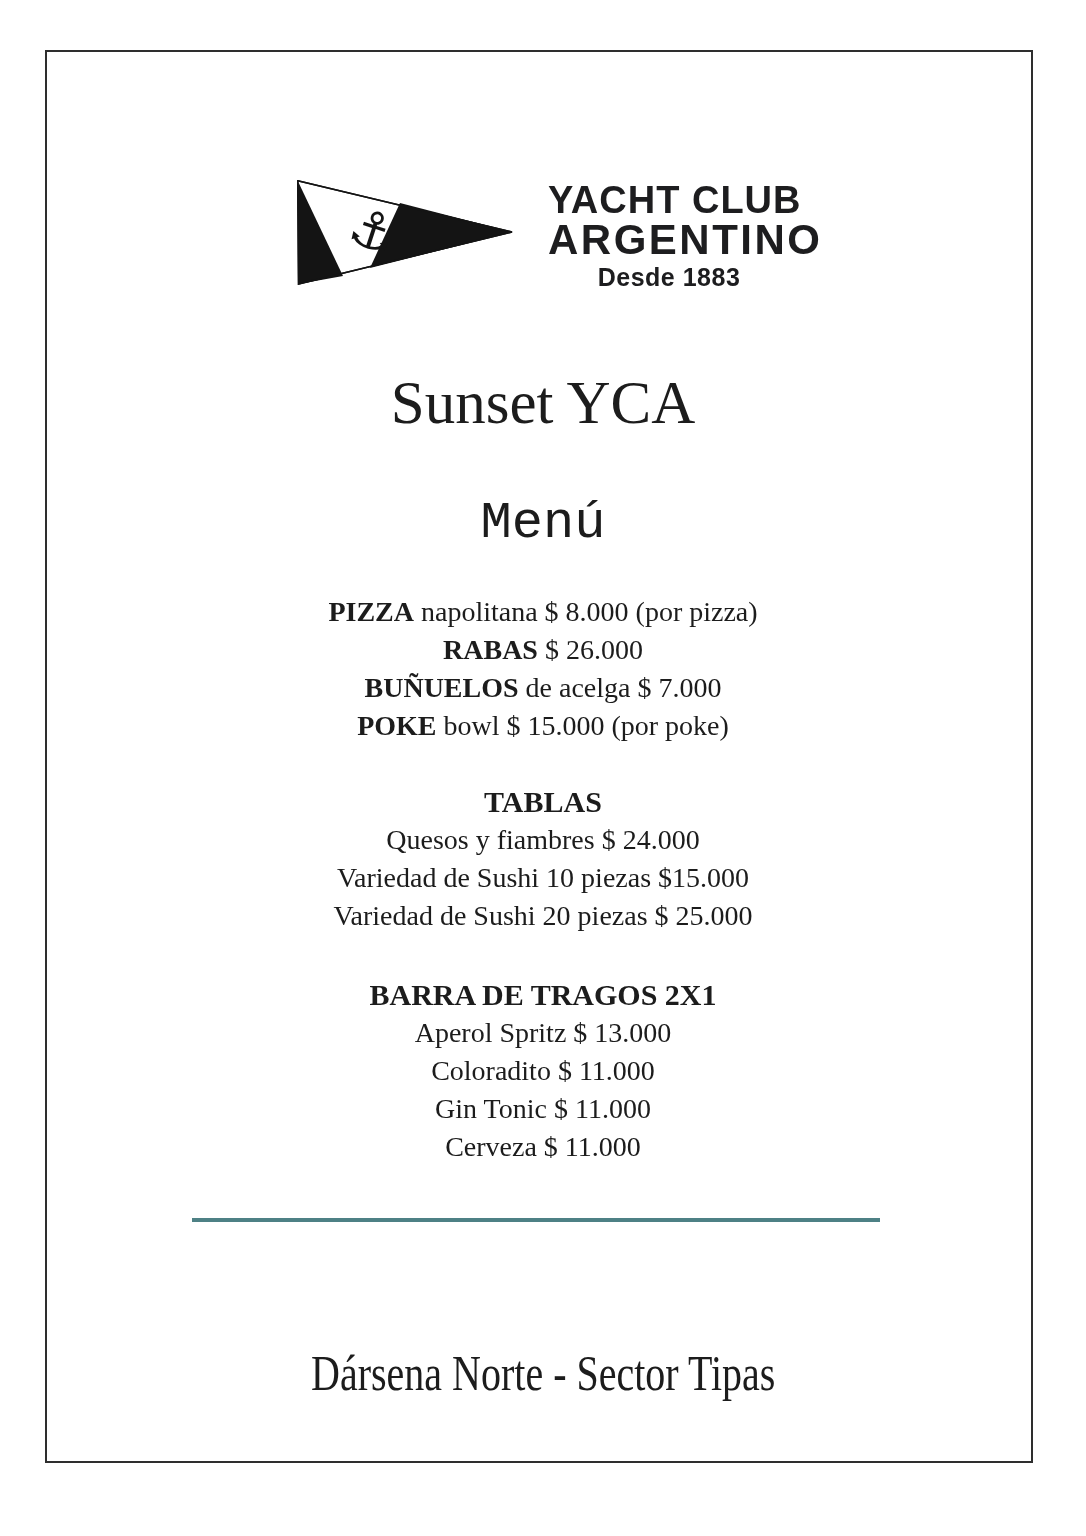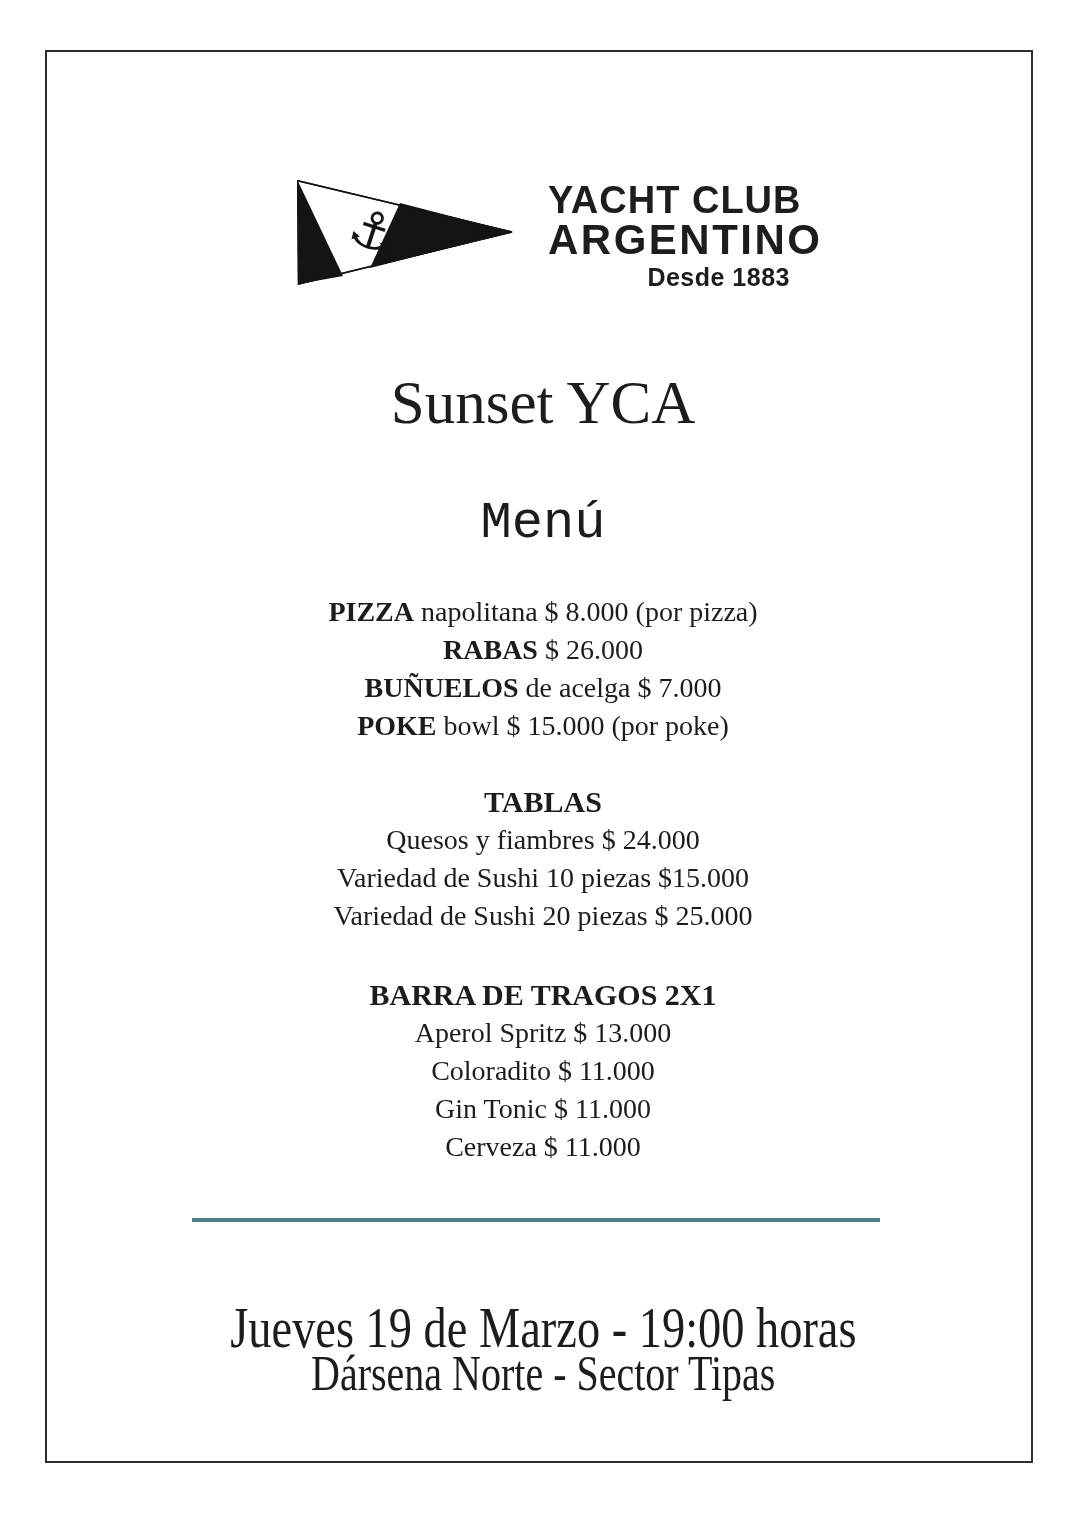--- a/index.html
+++ b/index.html
@@ -21,21 +21,21 @@
 
   
   .logo-flag { position:absolute; left:297px; top:180px; width:216px; height:105px; }
   .logo-text {
     position:absolute; left:548px; top:181px;
     font-family:"Liberation Sans","DejaVu Sans",sans-serif;
     font-weight:700; color:#1d1d1f; width:242px;
   }
   .logo-line1 { font-size:38px; line-height:39px; letter-spacing:1px; white-space:nowrap; }
   .logo-line2 { font-size:42px; line-height:39px; letter-spacing:2.5px; white-space:nowrap; }
-  .logo-tagline { font-size:25px; line-height:25px; text-align:right; margin-top:6px; letter-spacing:0.5px; }
+  .logo-tagline { font-size:25px; line-height:25px; text-align:center; margin-top:6px; letter-spacing:0.5px; }
 
   
   .title-main { top:373px; font-size:61px; line-height:60px; font-weight:400; }
   .title-sub  { top:494px; font-size:52px; line-height:60px; font-weight:400;font-family:Liberation Mono, monospace; }
 
   
   .menu-block { font-size:28px; line-height:38px; }
   .block-items   { top:593px; }
   .block-tablas  { top:783px; }
   .block-tragos  { top:976px; }
@@ -95,20 +95,17 @@
   <div class="abs-center menu-block block-tragos">
     <div class="section-heading">BARRA DE TRAGOS 2X1</div>
     <div>Aperol Spritz $ 13.000</div>
     <div>Coloradito $ 11.000</div>
     <div>Gin Tonic $ 11.000</div>
     <div>Cerveza $ 11.000</div>
   </div>
 
   <div class="divider"></div>
 
-  <div class="abs-center footer-1">
-    <span class="condensed">Jueves 19 de Marzo - 19:00 horas</span>
-  </div>
   <div class="abs-center footer-2">
     <span class="condensed">Dársena Norte - Sector Tipas</span>
   </div>
 
 </div>
 
 </body></html>

